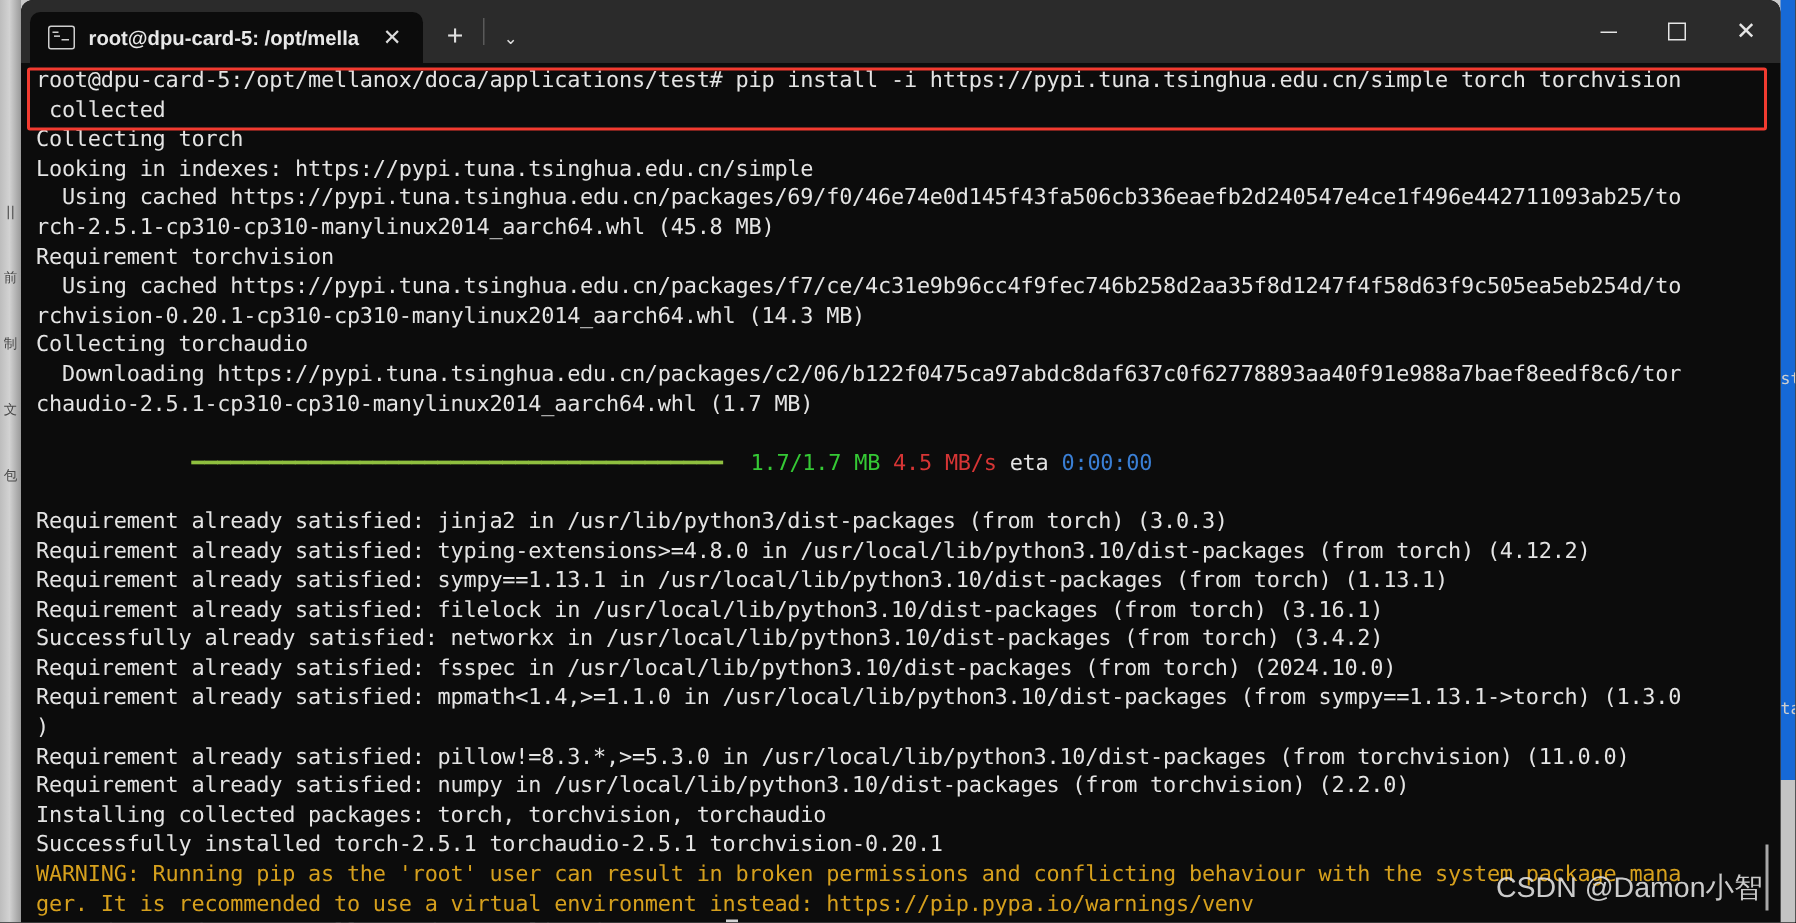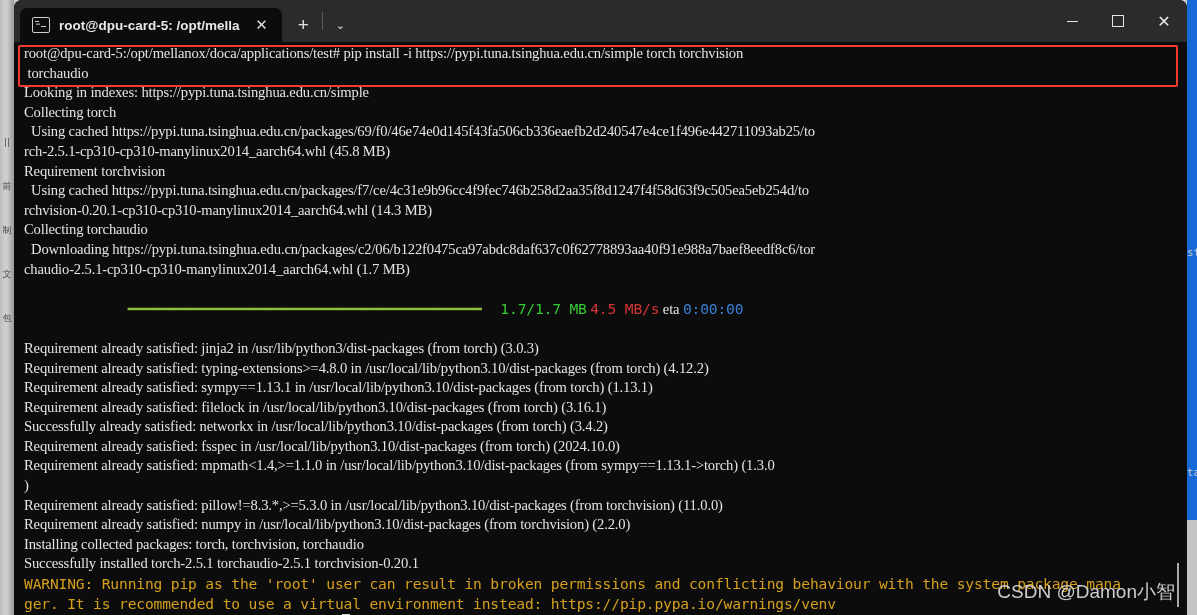--- a/index.html
+++ b/index.html
@@ -179,21 +179,21 @@
     box-sizing: border-box;
   }
   .line {
     font-family: "DejaVu Sans Mono", monospace;
     font-size: 14.6px;
     line-height: 19.6px;
     color: #d4d4d4;
     white-space: pre;
     letter-spacing: -0.15px;
   }
-  .c-white  { color: #e4e4e4; font-family: Liberation Serif, serif; }
+  .c-white  { color: #e4e4e4; }
   .c-green  { color: #35c935; margin-left: 10px; }
   .c-red    { color: #d63535; }
   .c-blue   { color: #3a7fd5; margin-top: 13px; }
   .c-yellow { color: #d6a01d; }
   .c-bar    { color: #8fbf3f; }
   .cursor {
     display: inline-block;
     width: 8px;
     height: 15px;
     background: #d4d4d4;
@@ -271,25 +271,25 @@
         <div class="win-btn max-btn">
             <span></span>
           </div>
         <div class="win-btn close-btn">✕</div>
       </div>
     </div>
 
     <div id="term">
 
       <div class="line c-white">root@dpu-card-5:/opt/mellanox/doca/applications/test# pip install -i https://pypi.tuna.tsinghua.edu.cn/simple torch torchvision</div>
-      <div class="line c-white"> torchaudio</div>
+      <div class="line c-white"> collected</div>
 
       <div id="output-lines">
+          <div class="line c-white">Collecting torch</div>
           <div class="line c-white">Looking in indexes: https://pypi.tuna.tsinghua.edu.cn/simple</div>
-          <div class="line c-white">Collecting torch</div>
           <div class="line c-white">  Using cached https://pypi.tuna.tsinghua.edu.cn/packages/69/f0/46e74e0d145f43fa506cb336eaefb2d240547e4ce1f496e442711093ab25/to</div>
           <div class="line c-white">rch-2.5.1-cp310-cp310-manylinux2014_aarch64.whl (45.8 MB)</div>
           <div class="line c-white">Requirement torchvision</div>
           <div class="line c-white">  Using cached https://pypi.tuna.tsinghua.edu.cn/packages/f7/ce/4c31e9b96cc4f9fec746b258d2aa35f8d1247f4f58d63f9c505ea5eb254d/to</div>
           <div class="line c-white">rchvision-0.20.1-cp310-cp310-manylinux2014_aarch64.whl (14.3 MB)</div>
           <div class="line c-white">Collecting torchaudio</div>
           <div class="line c-white">  Downloading https://pypi.tuna.tsinghua.edu.cn/packages/c2/06/b122f0475ca97abdc8daf637c0f62778893aa40f91e988a7baef8eedf8c6/tor</div>
           <div class="line c-white">chaudio-2.5.1-cp310-cp310-manylinux2014_aarch64.whl (1.7 MB)</div>
         </div>
 

